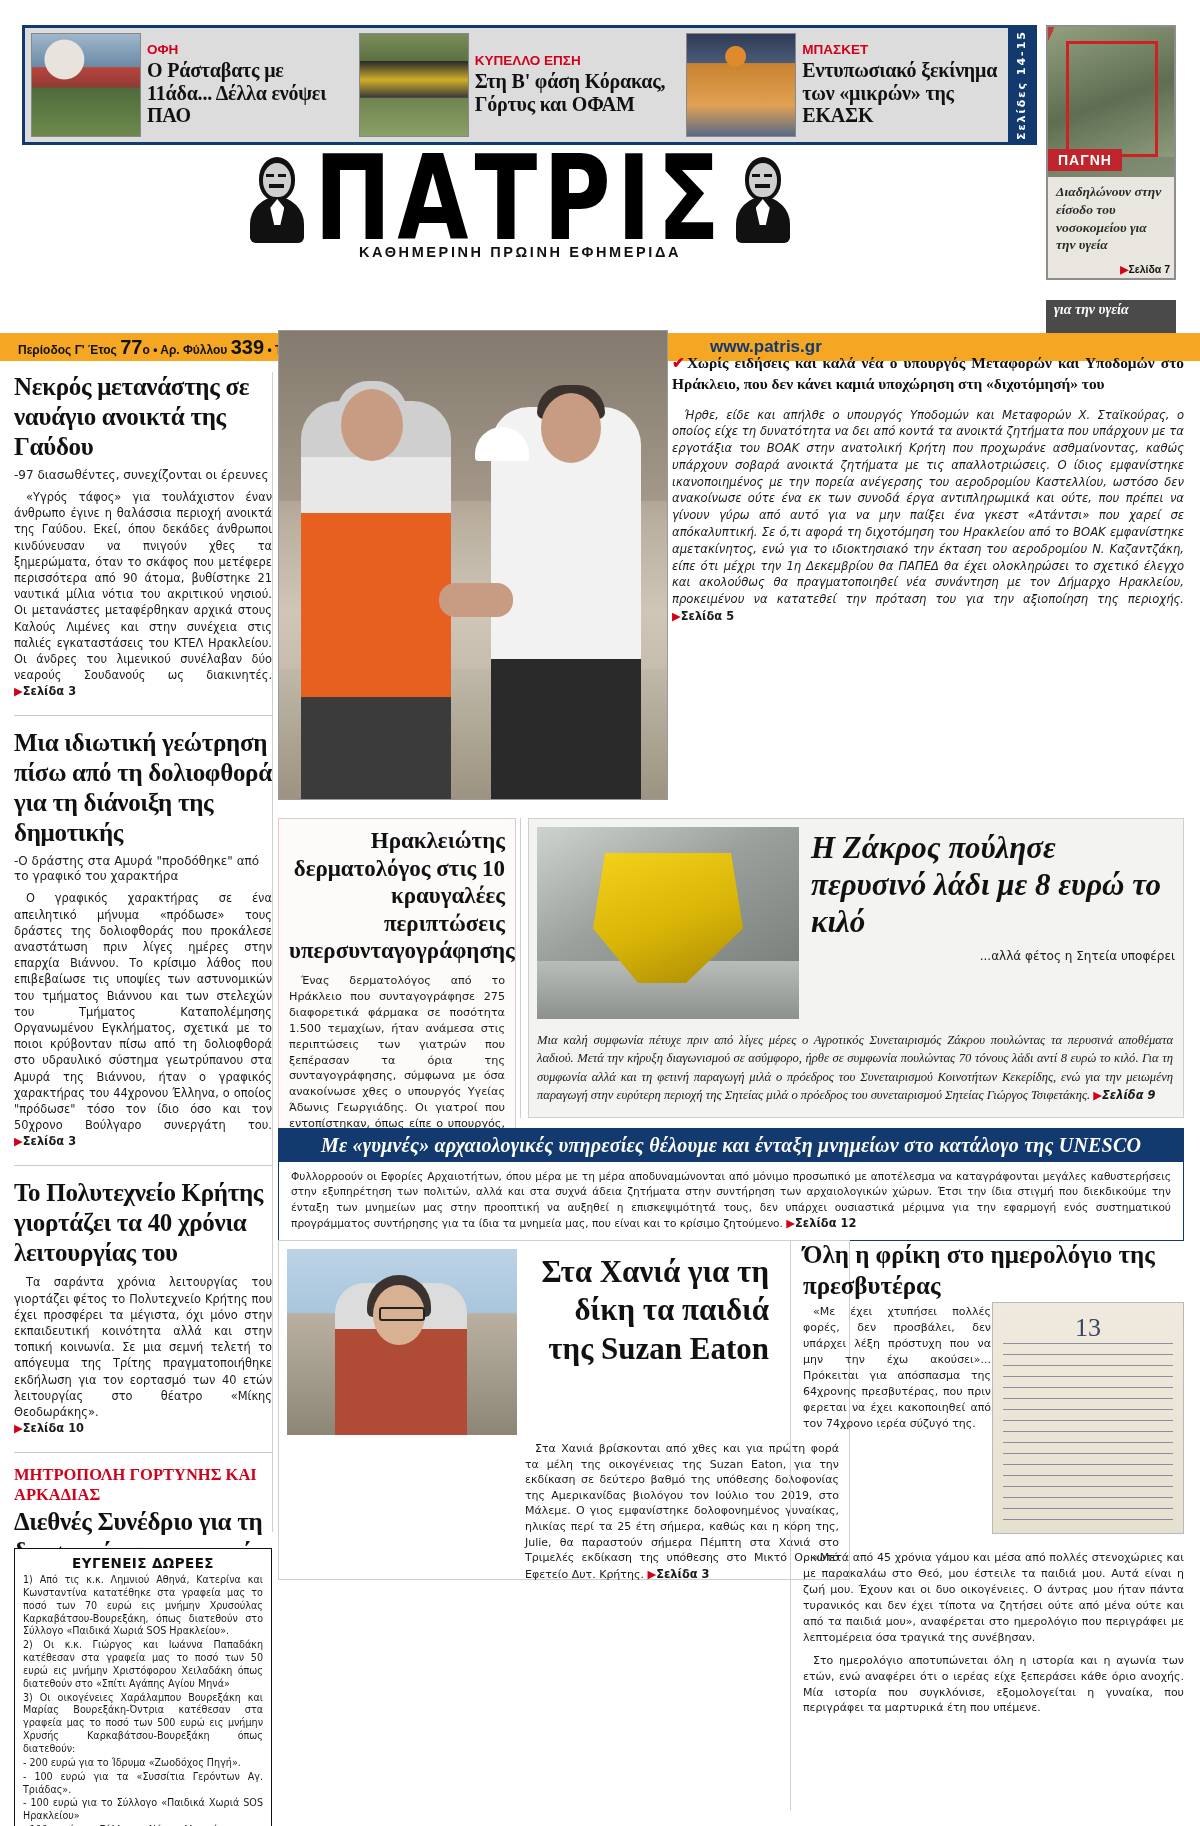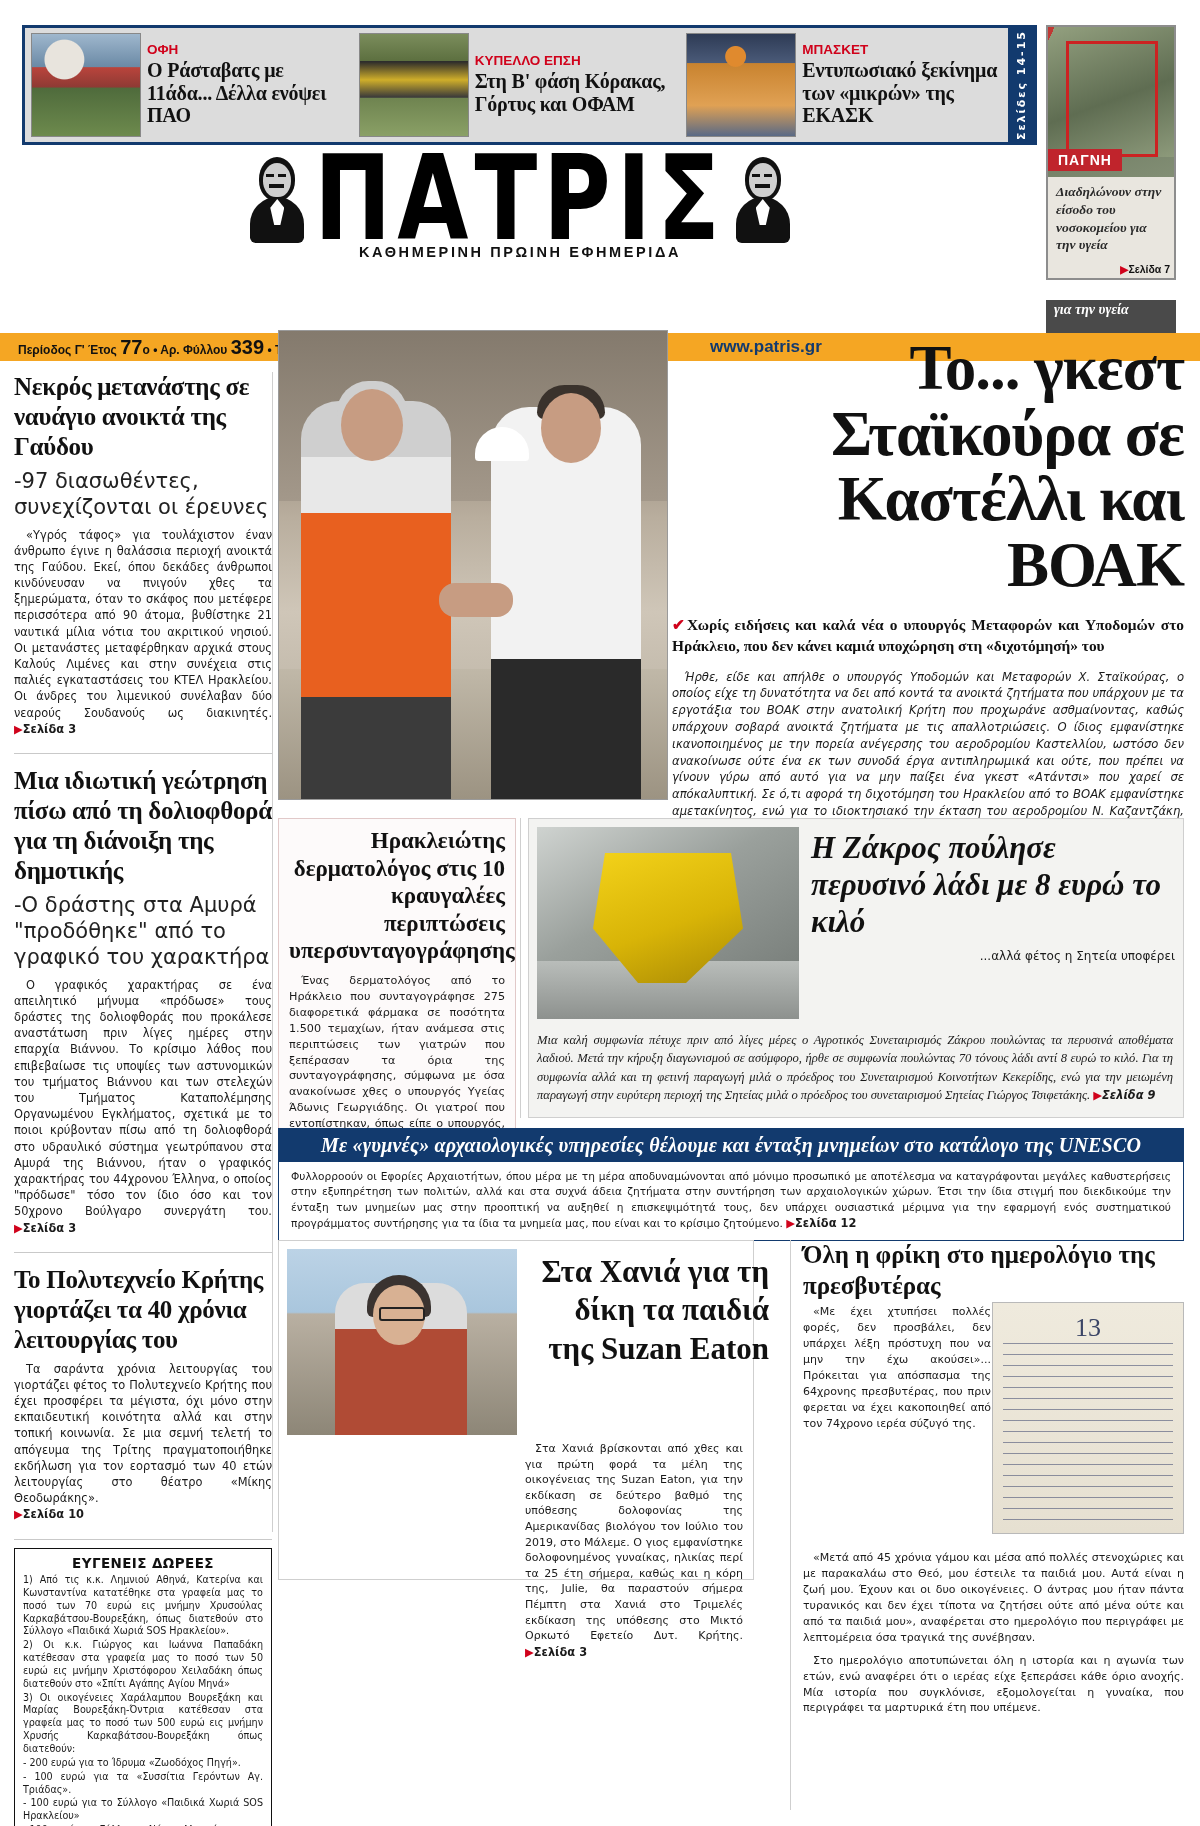--- a/index.html
+++ b/index.html
@@ -119,21 +119,21 @@
   }
 
   
   .leftcol{position:absolute;left:14px;top:372px;width:258px;}
   .art{margin-bottom:16px;}
   .art h2{
     margin:0 0 6px 0;font-family:"Liberation Serif",serif;font-weight:bold;
     font-size:25px;line-height:1.2;color:#111;letter-spacing:-.3px;
   }
   .art .sub{
-    margin:0 0 6px 0;font-family:"DejaVu Sans",sans-serif;font-size:21px;line-height:1.25;color:#222;
+    margin:0 0 6px 0;font-family:"DejaVu Sans",sans-serif;font-size:12px;line-height:1.25;color:#222;
   }
   .art p.body{
     margin:0;font-family:"DejaVu Sans",sans-serif;font-size:11.4px;line-height:1.42;
     text-align:justify;color:#1a1a1a;text-indent:12px;
   }
   .pg{font-weight:bold;white-space:nowrap;font-family:"DejaVu Sans",sans-serif;font-size:11.4px;}
   .pg .tri{color:#d0021b;}
   .kicker-red{
     font-family:"Liberation Serif",serif;color:#d0021b;font-weight:bold;font-size:16.5px;margin-bottom:2px;
   }
@@ -230,21 +230,21 @@
   }
   .un-title{
     background:#123a6e;color:#fff;text-align:center;font-family:"Liberation Serif",serif;
     font-weight:bold;font-style:italic;font-size:20px;padding:5px 8px;letter-spacing:.2px;
   }
   .un-body{padding:7px 12px 8px 12px;font-family:"DejaVu Sans",sans-serif;font-size:10.6px;
     line-height:1.45;text-align:justify;color:#1a1a1a;}
 
   
   .chania{
-    position:absolute;left:278px;top:1240px;width:476px;height:340px;
+    position:absolute;left:278px;top:1240px;width:572px;height:340px;
     border:1px solid #cfcfcf;background:#fff;box-sizing:border-box;
   }
   .ch-photo{position:absolute;left:8px;top:8px;width:230px;height:186px;overflow:hidden;
     background:linear-gradient(180deg,#bcd3e6 0%,#a9c6dd 34%,#b9b0a2 35%,#8d8677 100%);}
   .ch-person{position:absolute;left:48px;top:34px;width:132px;height:152px;
     background:linear-gradient(180deg,#dcdcdc 0 30%,#b04b35 30% 100%);border-radius:30px 30px 0 0;}
   .ch-face{position:absolute;left:86px;top:36px;width:52px;height:60px;background:#d8b193;border-radius:50%;}
   .ch-hair{position:absolute;left:80px;top:26px;width:64px;height:42px;background:#3a3330;border-radius:32px 32px 6px 6px;}
   .ch-glass{position:absolute;left:92px;top:58px;width:42px;height:10px;border:2px solid #222;border-radius:3px;}
   .ch-head{position:absolute;left:246px;top:12px;width:244px;}
@@ -420,21 +420,20 @@
       <div class="mp-p1hair"></div>
       <div class="mp-p1head"></div>
     <div class="mp-p2"></div>
       <div class="mp-p2hair"></div>
       <div class="mp-p2head"></div>
     <div class="mp-helmet"></div>
       <div class="mp-hands"></div>
   </div>
 
   <div class="hero">
-    <h1>Το... γκεστ Σταϊκούρα σε Καστέλλι και ΒΟΑΚ</h1>
     <p class="deck"><span class="chk">✔</span><span>Χωρίς ειδήσεις και καλά νέα ο υπουργός Μεταφορών και Υποδομών στο Ηράκλειο, που δεν κάνει καμιά υποχώρηση στη «διχοτόμησή» του</span></p>
     <p class="lead"><span>Ήρθε, είδε και απήλθε ο υπουργός Υποδομών και Μεταφορών Χ. Σταϊκούρας, ο οποίος είχε τη δυνατότητα να δει από κοντά τα ανοικτά ζητήματα που υπάρχουν με τα εργοτάξια του ΒΟΑΚ στην ανατολική Κρήτη που προχωράνε ασθμαίνοντας, καθώς υπάρχουν σοβαρά ανοικτά ζητήματα με τις απαλλοτριώσεις. Ο ίδιος εμφανίστηκε ικανοποιημένος με την πορεία ανέγερσης του αεροδρομίου Καστελλίου, ωστόσο δεν ανακοίνωσε ούτε ένα εκ των συνοδά έργα αντιπληρωμικά και ούτε, που πρέπει να γίνουν γύρω από αυτό για να μην παίξει ένα γκεστ «Ατάντσι» που χαρεί σε απόκαλυπτική. Σε ό,τι αφορά τη διχοτόμηση του Ηρακλείου από το ΒΟΑΚ εμφανίστηκε αμετακίνητος, ενώ για το ιδιοκτησιακό την έκταση του αεροδρομίου Ν. Καζαντζάκη, είπε ότι μέχρι την 1η Δεκεμβρίου θα ΠΑΠΕΔ θα έχει ολοκληρώσει το σχετικό έλεγχο και ακολούθως θα πραγματοποιηθεί νέα συνάντηση με τον Δήμαρχο Ηρακλείου, προκειμένου να κατατεθεί την πρόταση του για την αξιοποίηση της περιοχής.</span> <span class="pg"><span class="tri">▶</span><span>Σελίδα 5</span></span></p>
   </div>
 
   <div class="derma">
     <h2>Ηρακλειώτης δερματολόγος στις 10 κραυγαλέες περιπτώσεις υπερσυνταγογράφησης</h2>
     <p><span>Ένας δερματολόγος από το Ηράκλειο που συνταγογράφησε 275 διαφορετικά φάρμακα σε ποσότητα 1.500 τεμαχίων, ήταν ανάμεσα στις περιπτώσεις των γιατρών που ξεπέρασαν τα όρια της συνταγογράφησης, σύμφωνα με όσα ανακοίνωσε χθες ο υπουργός Υγείας Άδωνις Γεωργιάδης. Οι γιατροί που εντοπίστηκαν, όπως είπε ο υπουργός, τέθηκαν εκτός συστήματος συνταγογράφησης, ενώ θα συνεχιστούν τα μέτρα και οι έλεγχοι με ακόμα αυστηρότερο τρόπο, καθώς, όπως είπε, η υπερσυνταγογράφηση είναι κλοπή από τον πολίτη.</span> <span class="pg"><span class="tri">▶</span><span>Σελίδα 7</span></span></p>
   </div>
 
   <div class="zakros">

